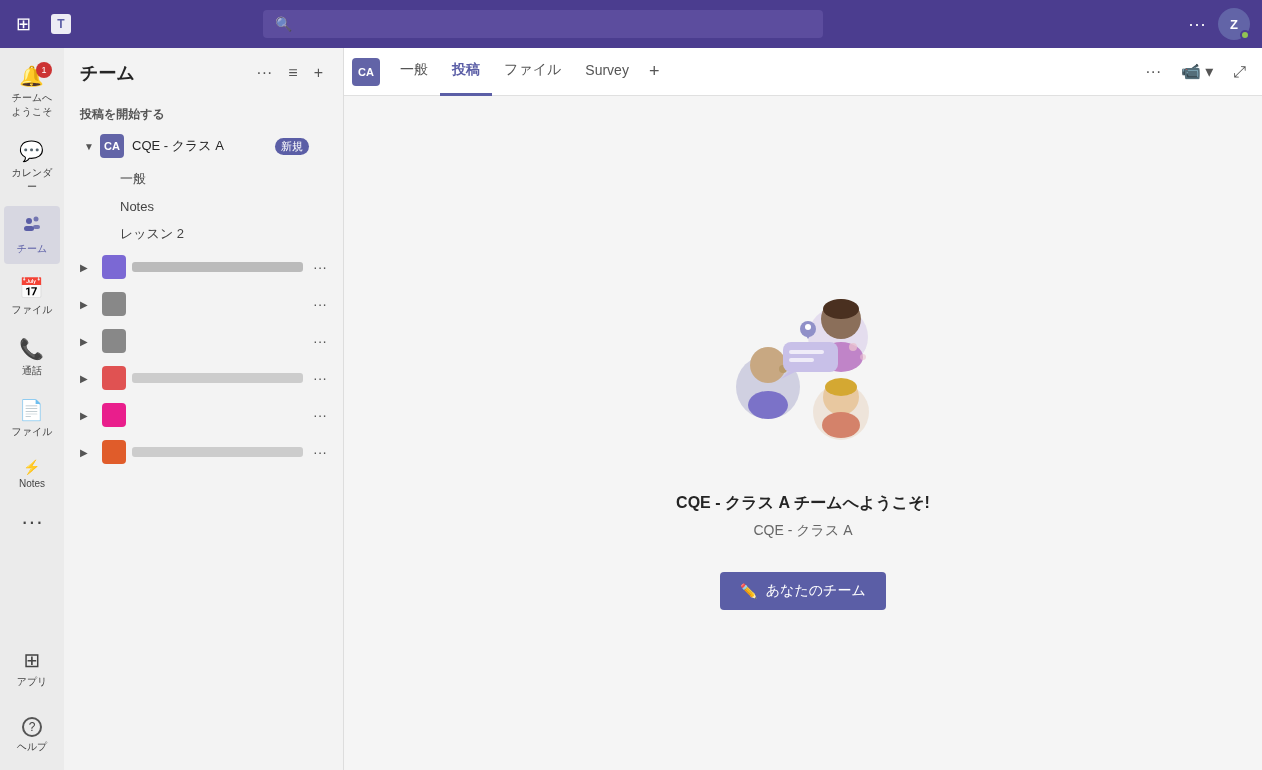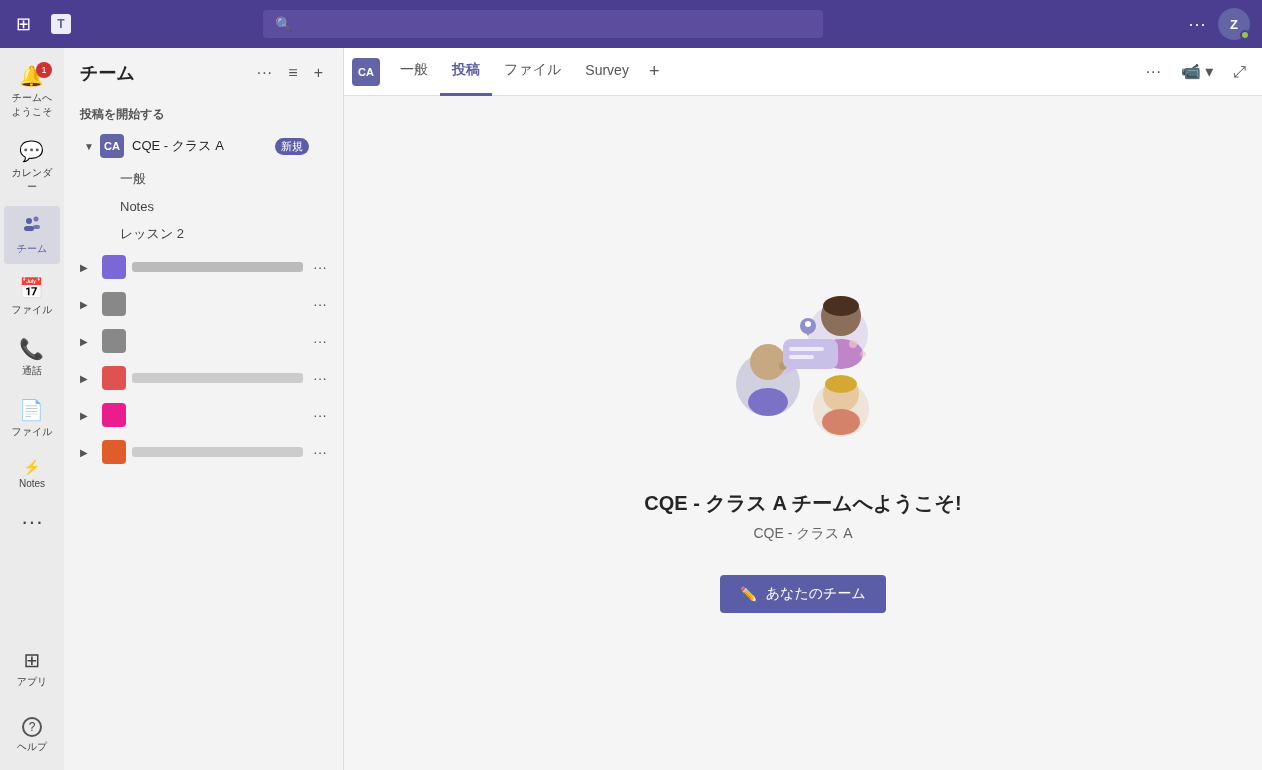--- a/index.html
+++ b/index.html
@@ -330,21 +330,21 @@
     }
     .welcome-illustration {
       width: 220px;
       height: 220px;
       position: relative;
     }
     .welcome-text {
       text-align: center;
     }
     .welcome-title {
-      font-size: 20px;
+      font-size: 16px;
       font-weight: 600;
       color: #252525;
       margin-bottom: 8px;
     }
     .welcome-subtitle {
       font-size: 14px;
       color: #666;
     }
     .start-post-btn {
       background: #5b5ea6;

